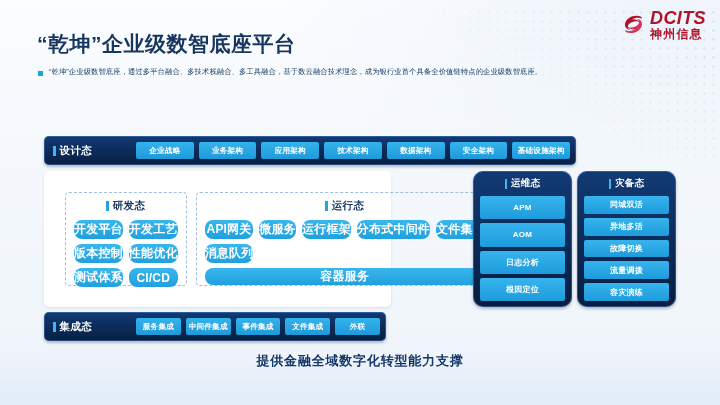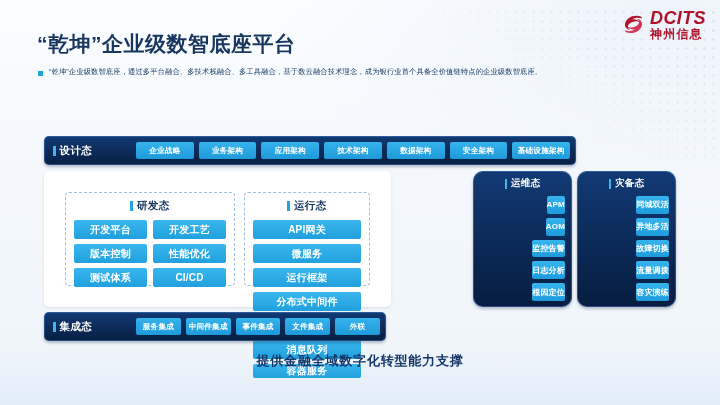--- a/index.html
+++ b/index.html
@@ -214,27 +214,27 @@
     font-size: 10.5px;
     font-weight: bold;
     color: #16355f;
     letter-spacing: .4px;
   }
   .grid-2, .grid-3 {
     display: grid;
     gap: 5px 6px;
   }
   .grid-2 { grid-template-columns: 1fr 1fr; }
-  .grid-3 { grid-template-columns: 1fr; }
+  .grid-3 { grid-template-columns: 1fr 1fr 1fr 1fr 1fr; }
   .cell {
     height: 19px;
-    border-radius: 2px;
+    border-radius: 8px;
     background: linear-gradient(180deg, #3ab6ee 0%, #20a0dd 100%);
     color: #fff;
-    font-size: 10px;
+    font-size: 12px;
     font-weight: bold;
     display: flex;
     align-items: center;
     justify-content: center;
     white-space: nowrap;
     letter-spacing: .2px;
   }
   .cell.wide { margin-top: 5px; height: 19px; }
 
   
@@ -270,21 +270,20 @@
     font-size: 9.5px;
     font-weight: bold;
     color: #ffffff;
     letter-spacing: .3px;
   }
   .col-list {
     display: flex;
     flex-direction: column;
     gap: 4px;
     flex: 1 1 auto;
-    align-items: flex-end;
   }
   .col-item {
     flex: 1 1 0;
     border-radius: 2px;
     background: linear-gradient(180deg, #37b4ed 0%, #1d9bdb 100%);
     color: #fff;
     font-size: 8px;
     font-weight: bold;
     display: flex;
     align-items: center;
@@ -383,21 +382,20 @@
     </div>
 
     <div class="col-panel" id="col-ops">
       <div class="col-head">
         <span class="tick"></span>
         <span class="txt">运维态</span>
       </div>
       <div class="col-list">
         <span class="col-item">APM</span>
         <span class="col-item">AOM</span>
-        <span class="col-item">监控告警</span>
         <span class="col-item">日志分析</span>
         <span class="col-item">根因定位</span>
       </div>
     </div>
 
     <div class="col-panel" id="col-dr">
       <div class="col-head">
         <span class="tick"></span>
         <span class="txt">灾备态</span>
       </div>

